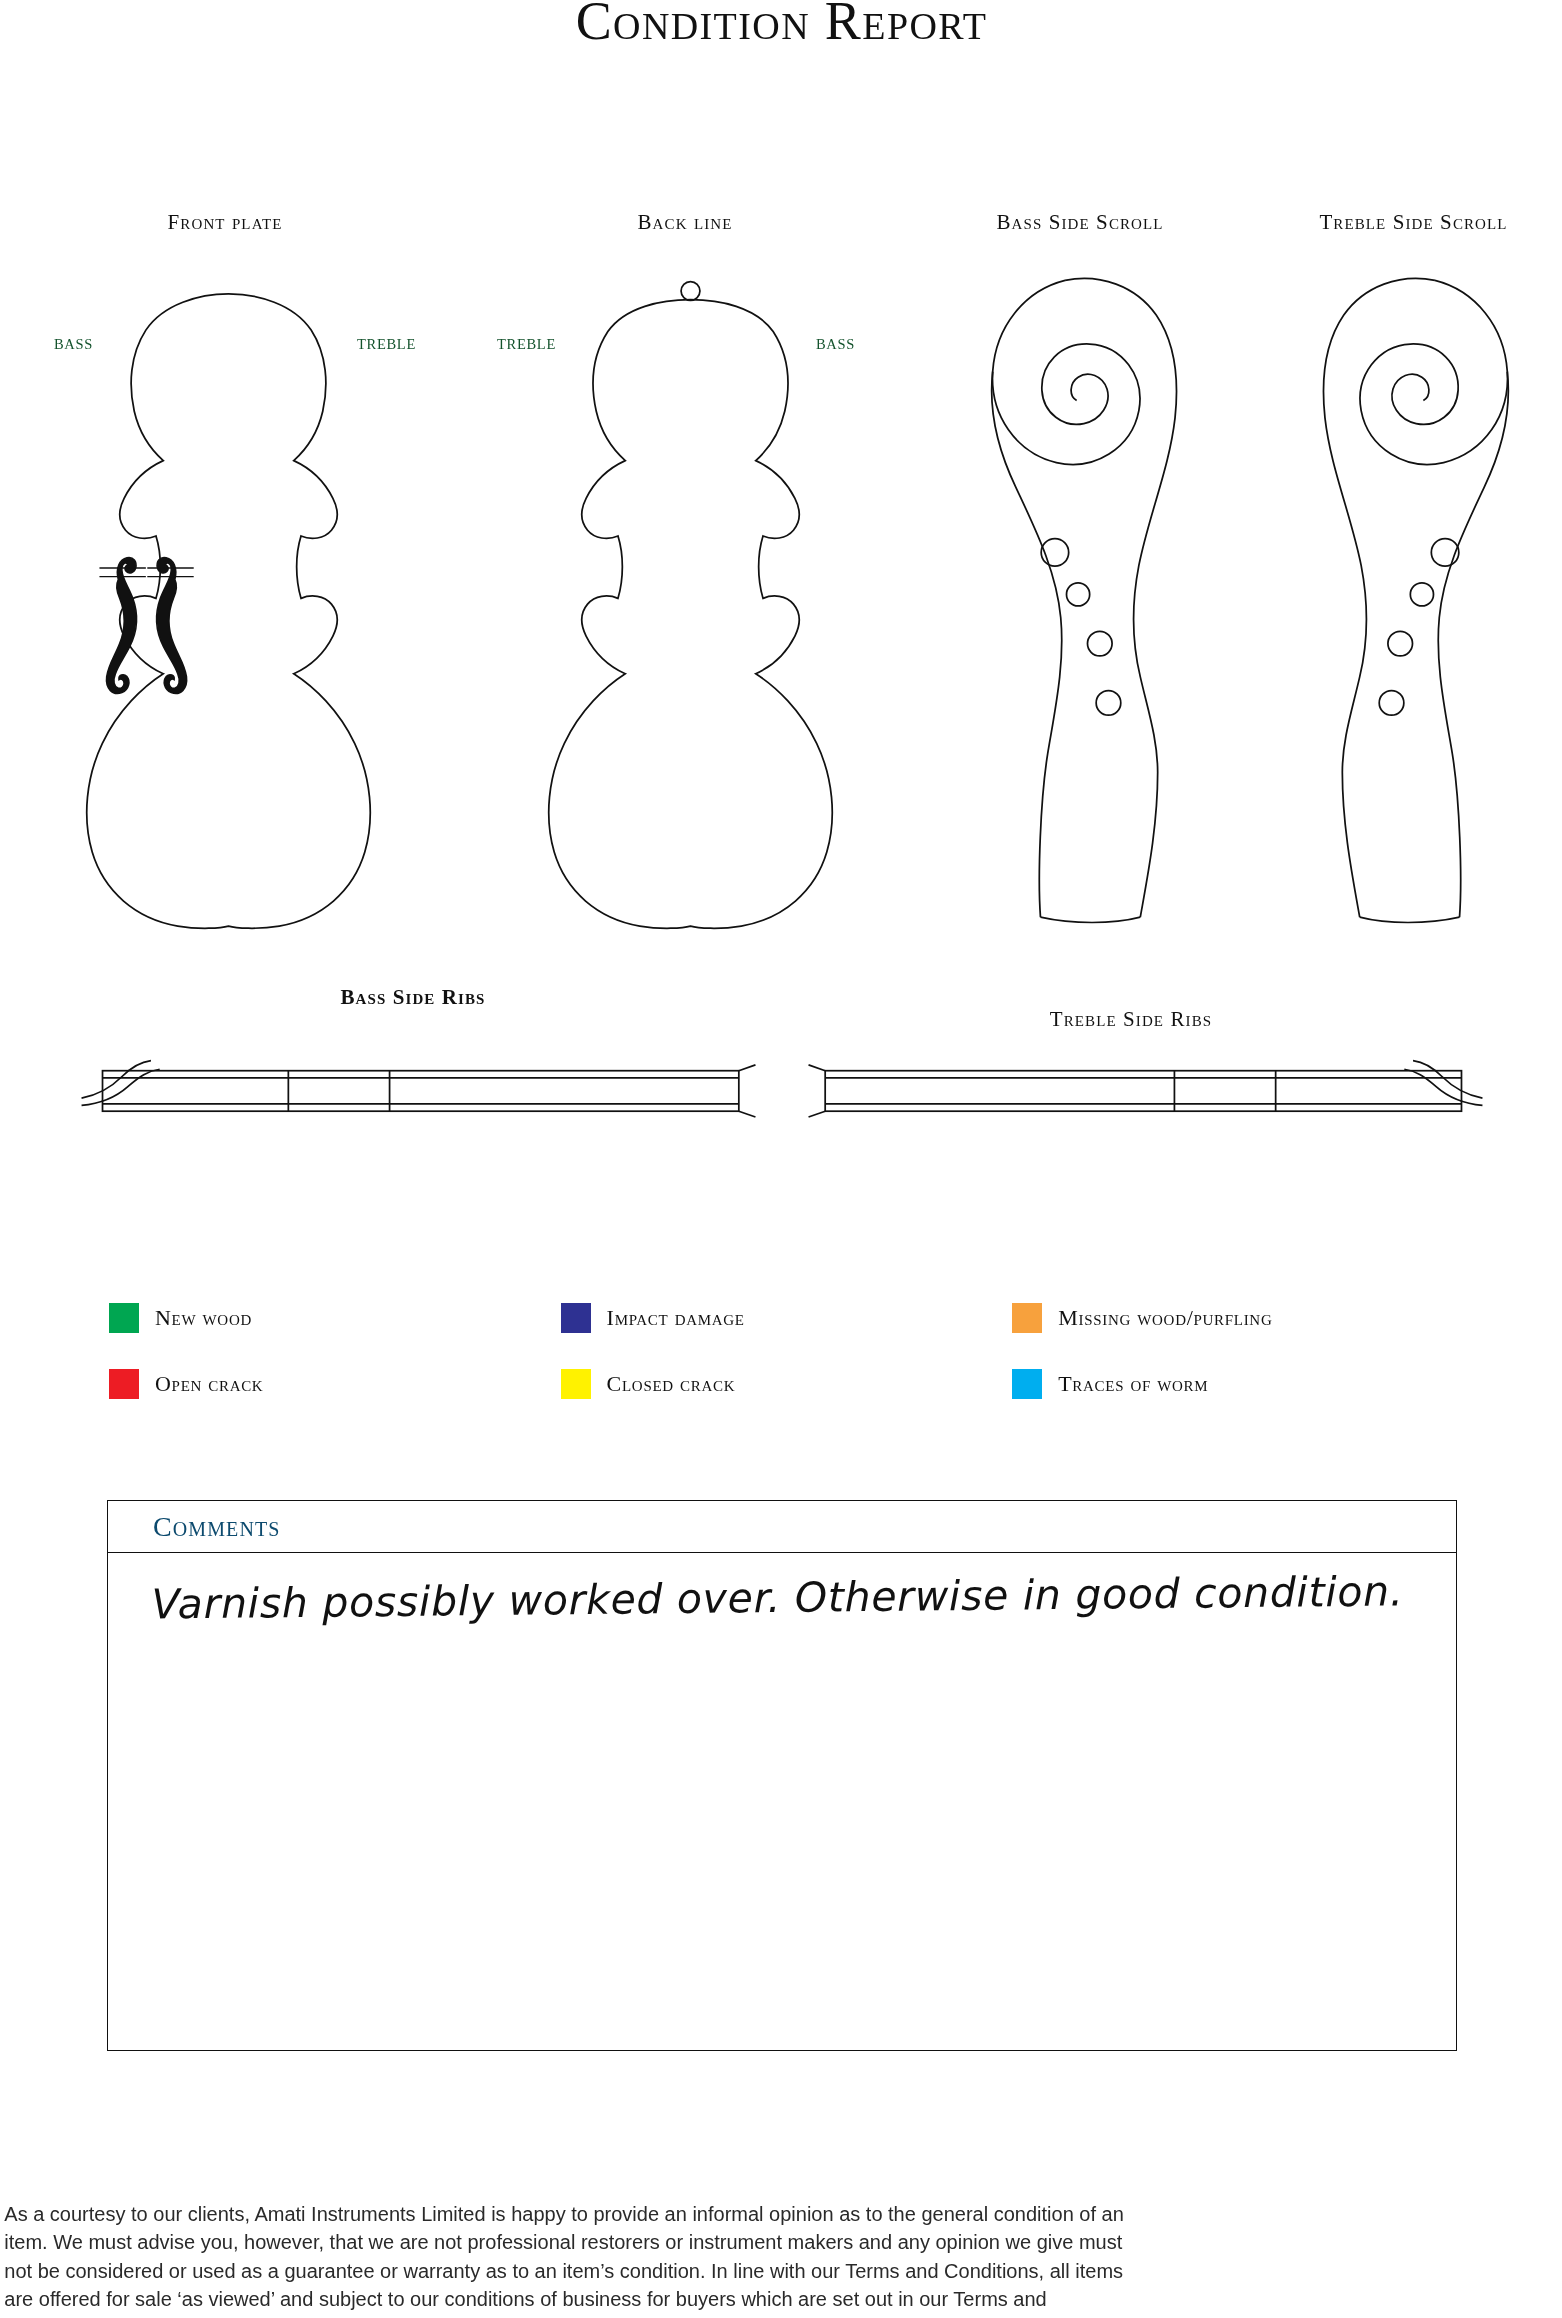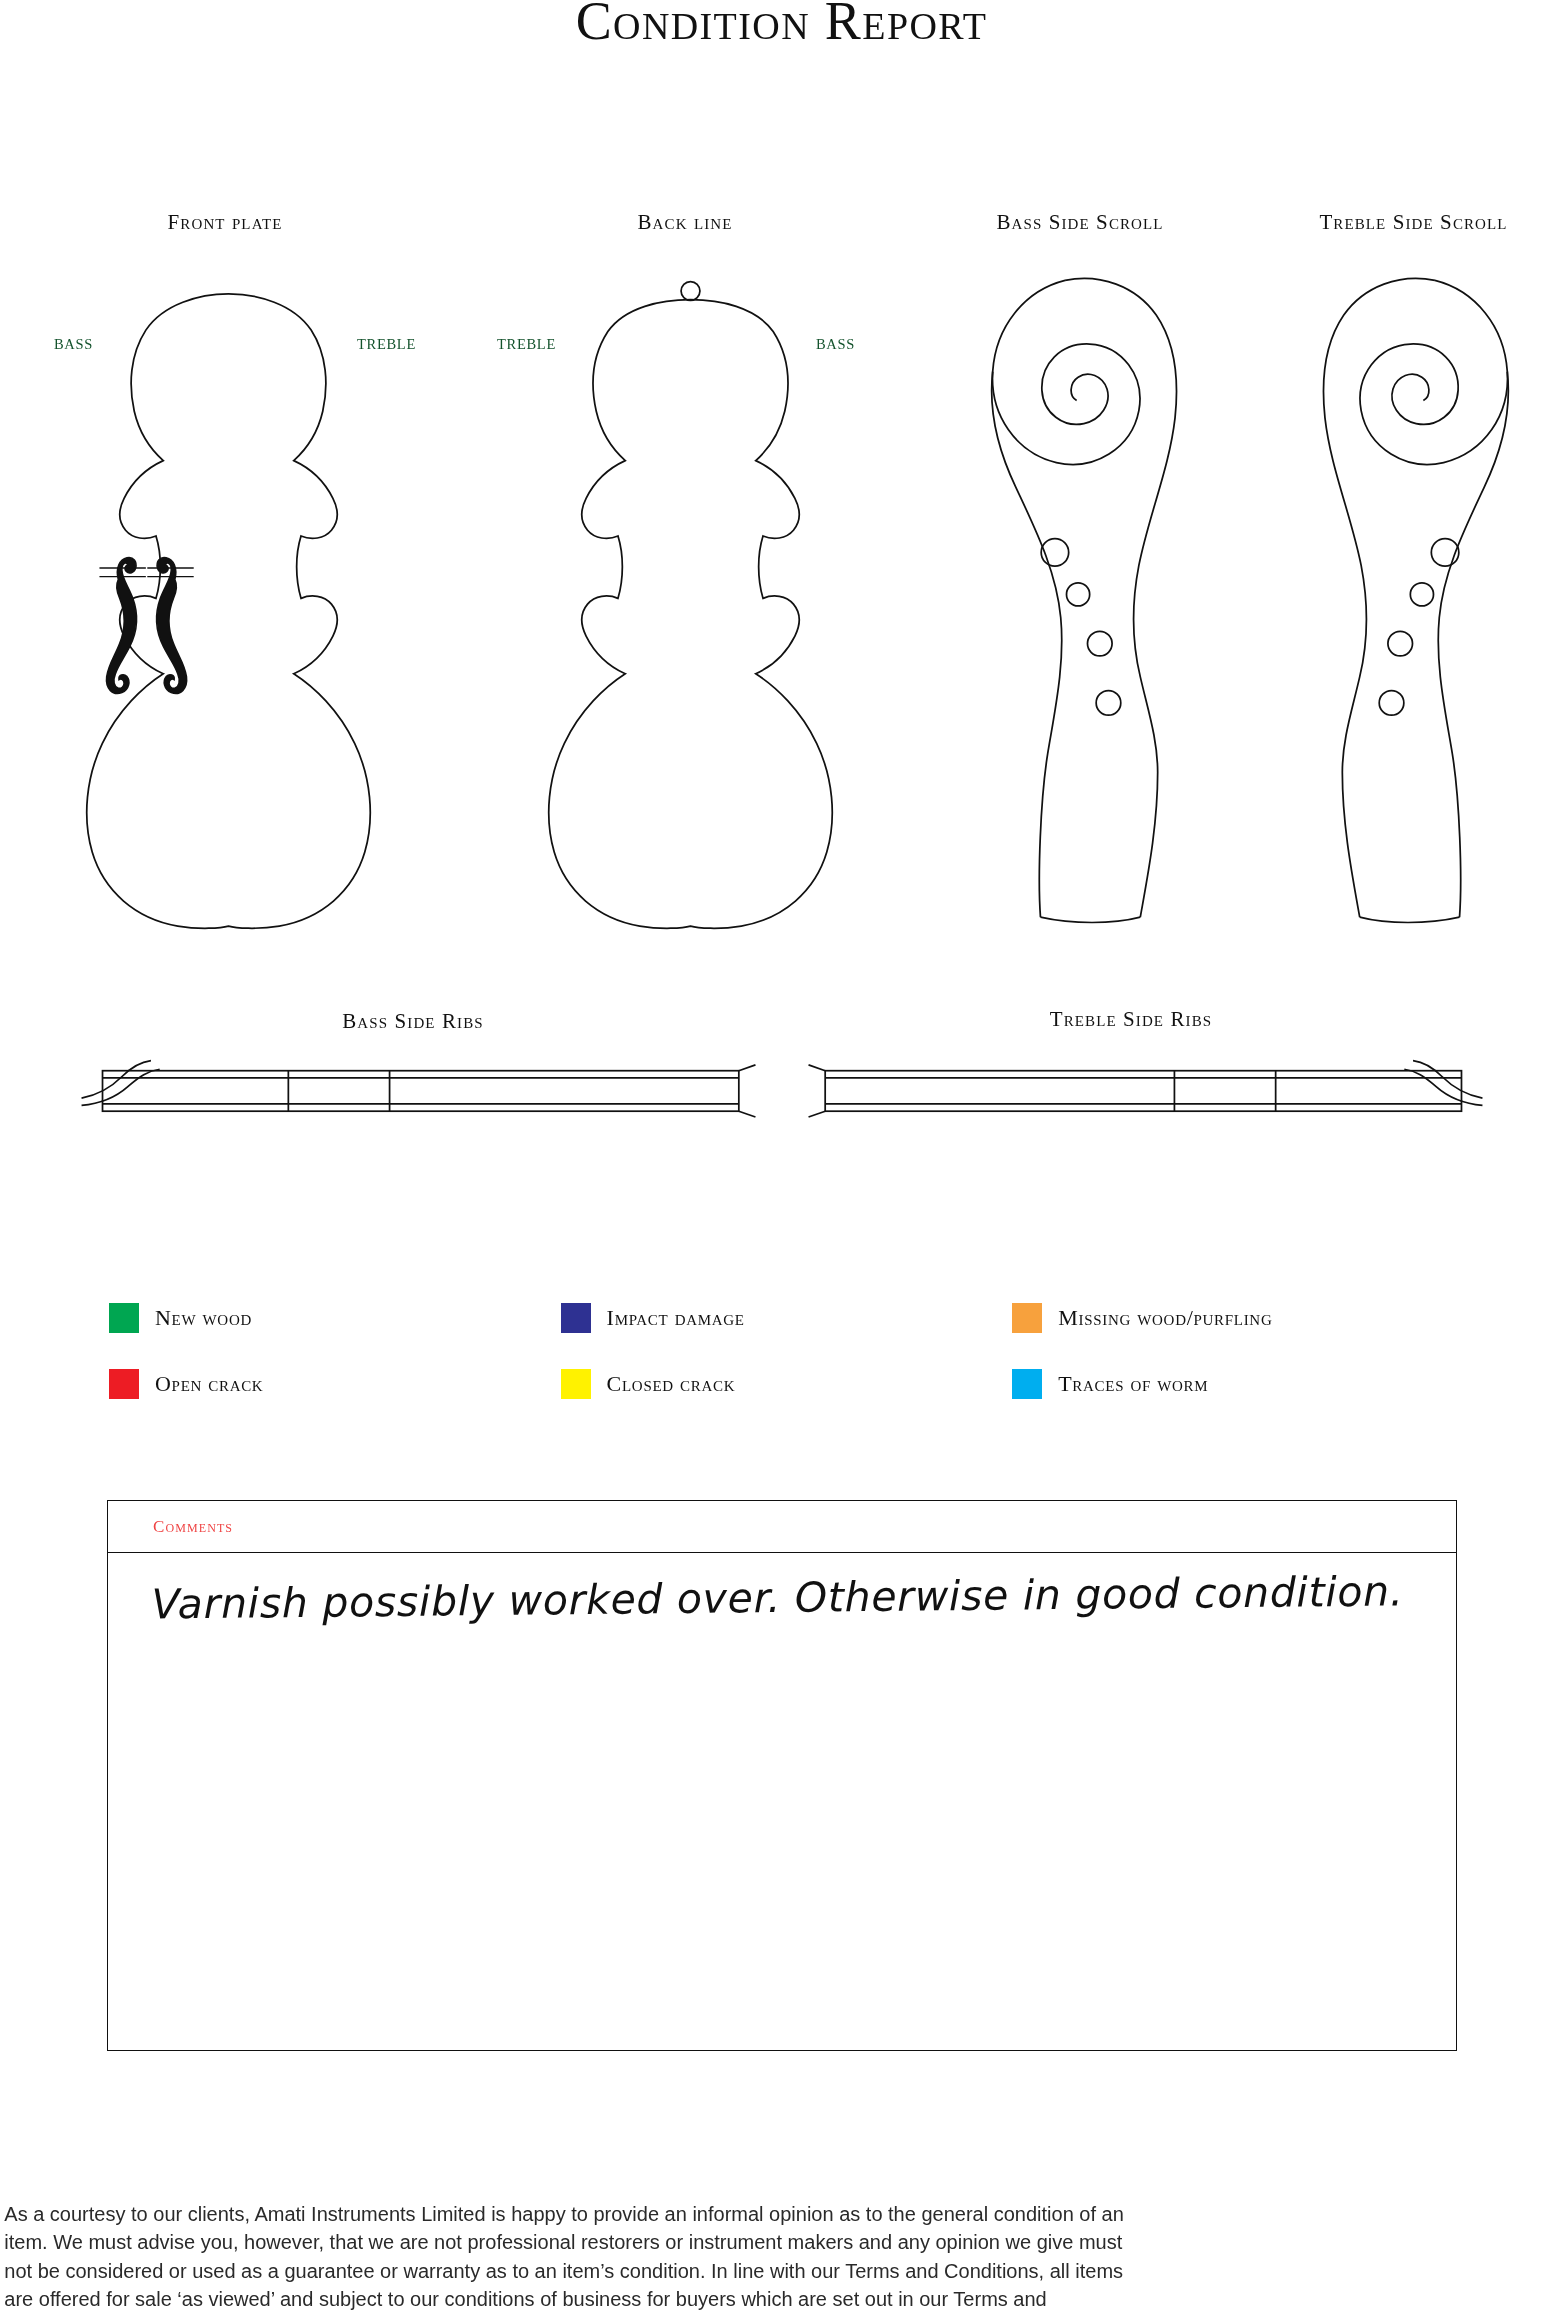--- a/index.html
+++ b/index.html
@@ -94,23 +94,23 @@
     box-sizing: border-box;
   }
   .comments-header {
     height: 52px;
     border-bottom: 1.4px solid #111;
     box-sizing: border-box;
     padding-left: 45px;
     line-height: 52px;
     font-family: "Liberation Serif", serif;
     font-variant: small-caps;
-    font-size: 17px;
+    font-size: 28px;
     letter-spacing: 1.1px;
-    color: #ef4444;
+    color: #0c4a6e;
   }
   .comments-body {
     padding: 25px 43px 0 43px;
     font-family: "DejaVu Sans", sans-serif;
     font-size: 41px;
     line-height: 1.35;
     color: #111;
     letter-spacing: 0.7px;
     transform: rotate(-0.6deg);
     transform-origin: left top;
@@ -329,21 +329,21 @@
                C 130 556, 116 620, 106 680
                C 96 742, 92 850, 96 906"></path>
       <path d="M96 906 C 140 916, 196 916, 234 906"></path>
       <circle cx="116" cy="402" r="19"></circle>
       <circle cx="148" cy="460" r="16"></circle>
       <circle cx="178" cy="528" r="17"></circle>
       <circle cx="190" cy="610" r="17"></circle>
     </svg>
   </div>
 
-  <div class="diag-label" style="left:174px; top:1009px; width:478px;">Bass Side Ribs</div>
+  <div class="diag-label" style="left:174px; top:985px; width:478px;font-weight:bold;">Bass Side Ribs</div>
   <div class="diag-label" style="left:892px; top:1007px; width:478px;">Treble Side Ribs</div>
 
   <div class="drawing" style="left:78px; top:1036px;">
     <svg width="681" height="94" viewBox="0 0 940 130" fill="none" stroke="#111" stroke-width="2.4">
       <path d="M4 86 C 24 82, 44 72, 60 56 C 72 44, 84 36, 100 34"></path>
       <path d="M4 96 C 26 94, 50 86, 68 70 C 84 56, 96 48, 112 46"></path>
       <rect x="33" y="48" width="880" height="56"></rect>
       <line x1="33" y1="58" x2="913" y2="58"></line>
       <line x1="33" y1="94" x2="913" y2="94"></line>
       <line x1="290" y1="48" x2="290" y2="104"></line>

